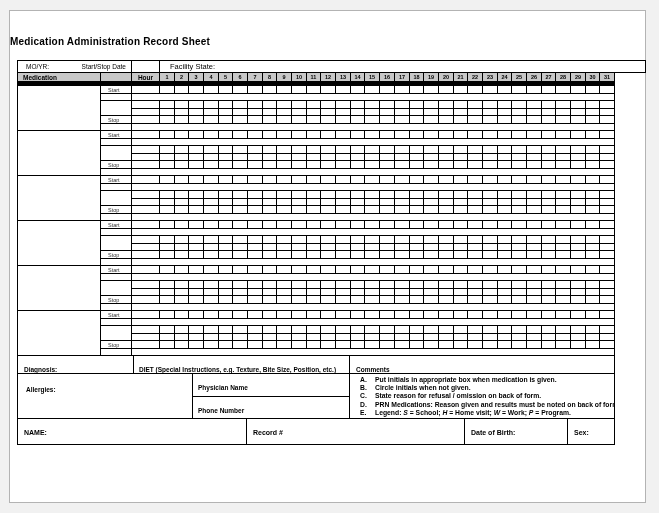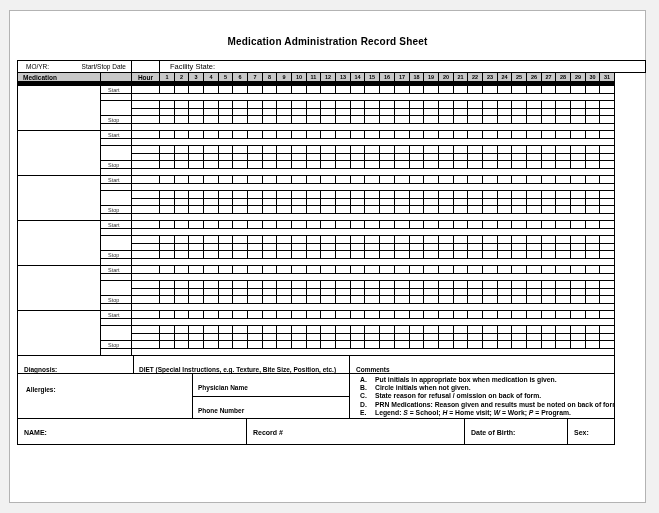--- a/index.html
+++ b/index.html
@@ -10,21 +10,21 @@
     position:relative;overflow:hidden;
   }
   .page{
     position:absolute;left:9px;top:10px;width:637px;height:493px;
     background:var(--page-bg,#fff);
     border:1px solid #b3b3b3;
     box-sizing:border-box;
   }
   .title{
     position:absolute;left:0;top:25px;width:100%;
-    text-align:center;font-size:10px;font-weight:bold;color:#000;
+    font-size:10px;font-weight:bold;color:#000;
     letter-spacing:.2px;
   }
   .cell{
     position:absolute;
     border:1px solid #000;
     box-sizing:border-box;
     background:#fff;
     overflow:hidden;
     color:#000;
   }

